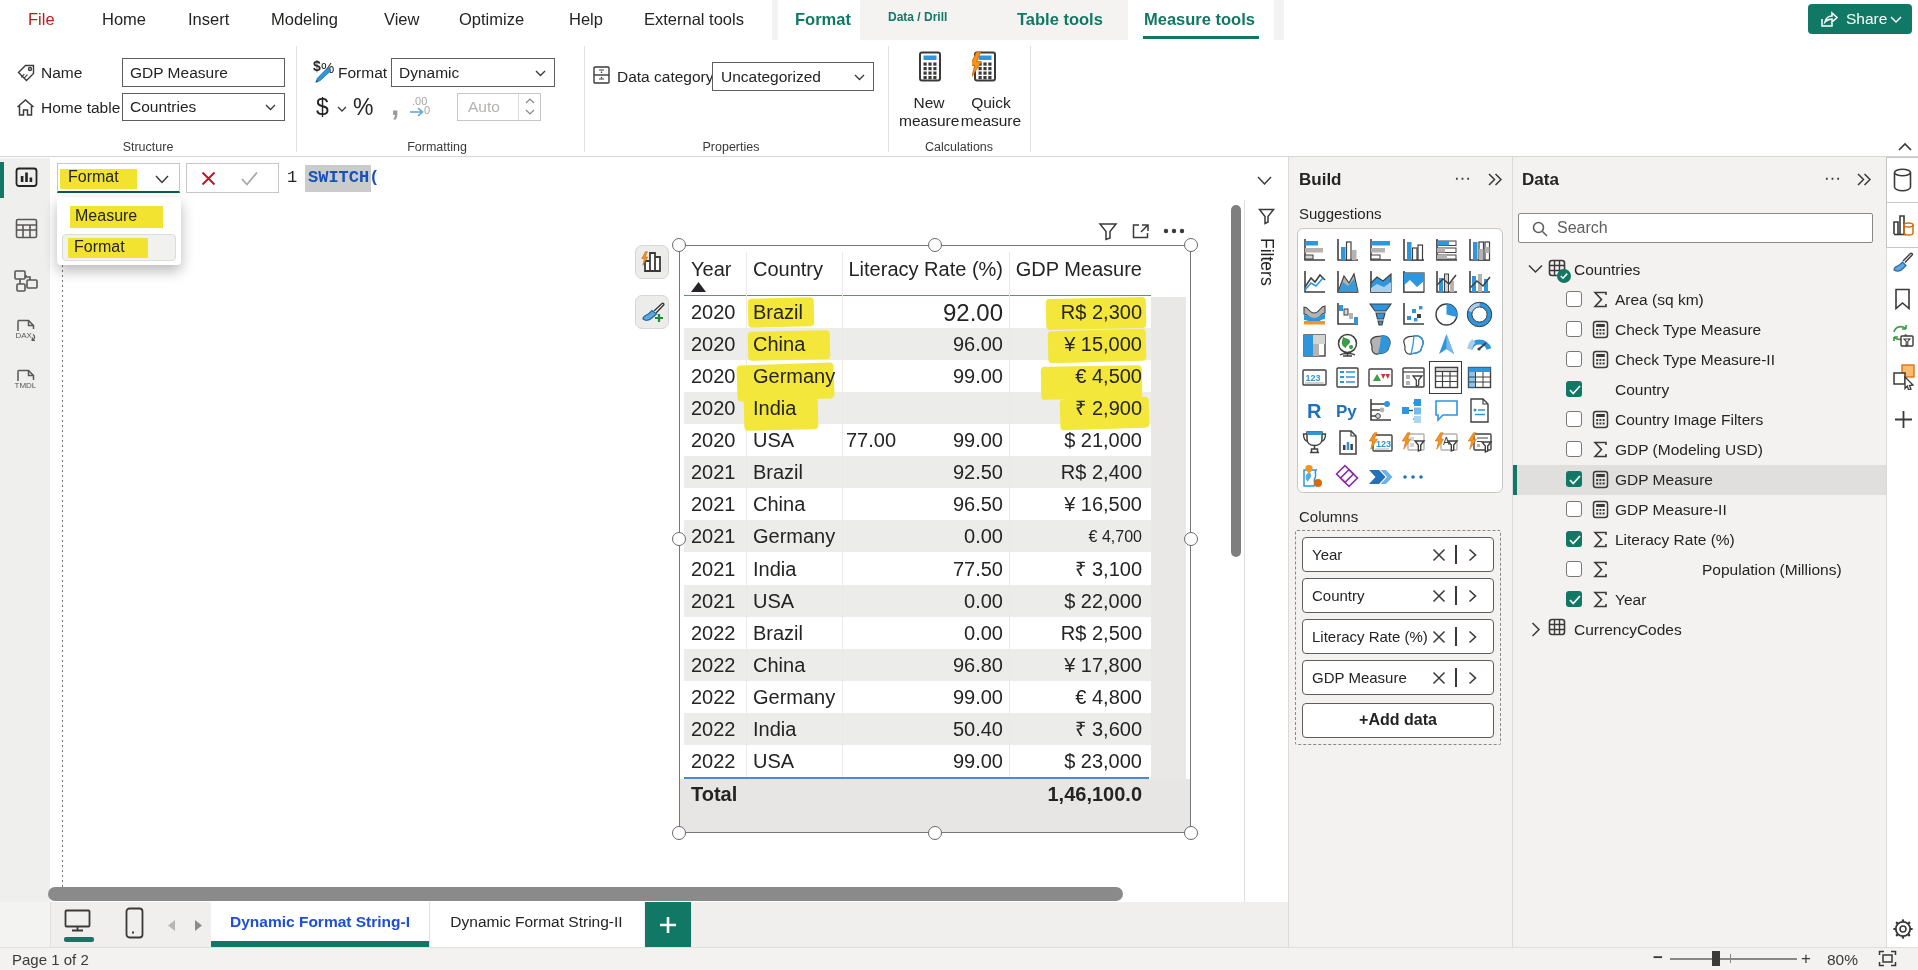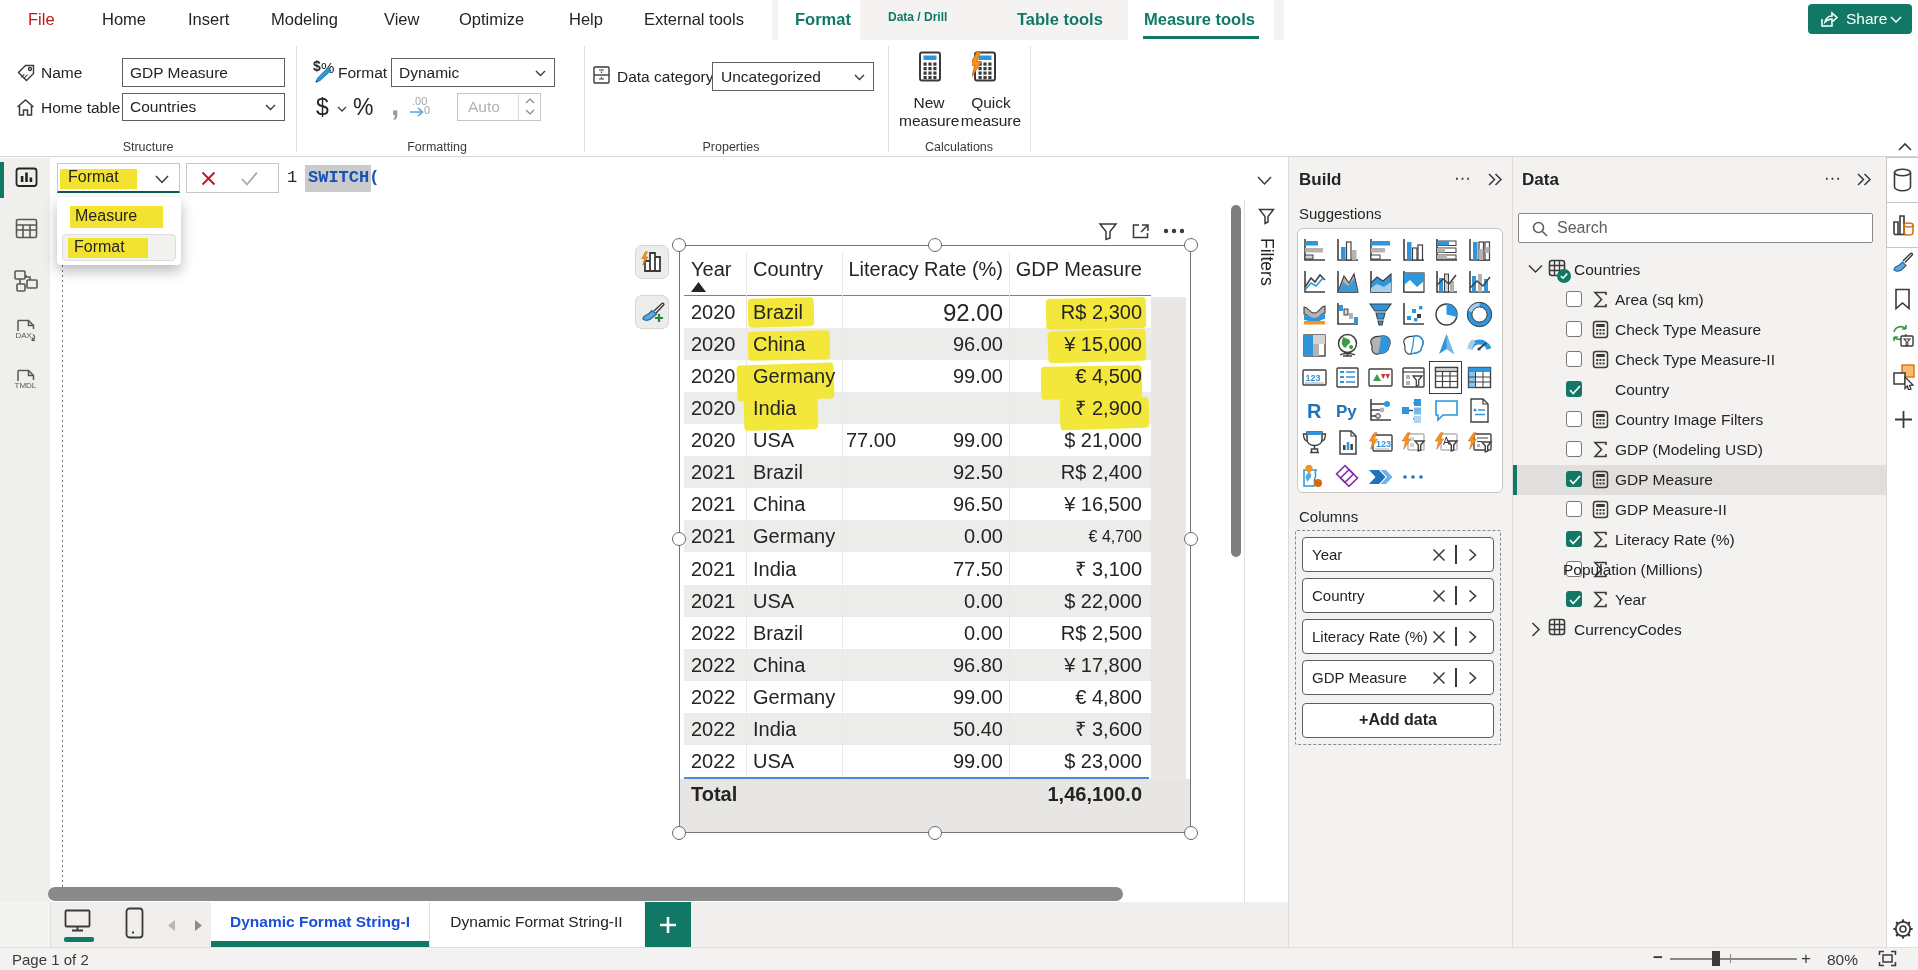--- a/index.html
+++ b/index.html
@@ -888,21 +888,21 @@
     </svg>
   </div>
 <svg class="a" style="left:1593px;top:531px;" width="15" height="17" viewBox="0 0 15 17" fill="none" stroke="#3b3a39" stroke-width="1.6">
     <path d="M13 4 V1.5 H2 L8.5 8.5 L2 15.5 H13 V13"></path>
   </svg>
 <div class="a" style="left:1615px;top:531px;font-size:15.5px;">Literacy Rate (%)</div>
 <div class="a" style="left:1566px;top:561px;width:16px;height:16px;background:#fff;border:1.4px solid #7a7876;border-radius:3px;"></div>
 <svg class="a" style="left:1593px;top:561px;" width="15" height="17" viewBox="0 0 15 17" fill="none" stroke="#3b3a39" stroke-width="1.6">
     <path d="M13 4 V1.5 H2 L8.5 8.5 L2 15.5 H13 V13"></path>
   </svg>
-<div class="a" style="left:1563px;top:561px;font-size:15.5px;">Population (Millions)</div>
+<div class="a" style="left:1702px;top:561px;font-size:15.5px;">Population (Millions)</div>
 <div class="a" style="left:1566px;top:591px;width:16px;height:16px;background:#117865;border-radius:3px;">
 <svg class="a" style="left:2.5px;top:3.5px;" width="12" height="10" viewBox="0 0 12 10" fill="none" stroke="#fff" stroke-width="1.7">
       <path d="M1 5 L4.2 8.5 L11 1"></path>
     </svg>
   </div>
 <svg class="a" style="left:1593px;top:591px;" width="15" height="17" viewBox="0 0 15 17" fill="none" stroke="#3b3a39" stroke-width="1.6">
     <path d="M13 4 V1.5 H2 L8.5 8.5 L2 15.5 H13 V13"></path>
   </svg>
 <div class="a" style="left:1615px;top:591px;font-size:15.5px;">Year</div>
 <svg class="a" style="left:1531px;top:622px;" width="10" height="15" viewBox="0 0 10 15" fill="none" stroke="#3b3a39" stroke-width="1.5">

